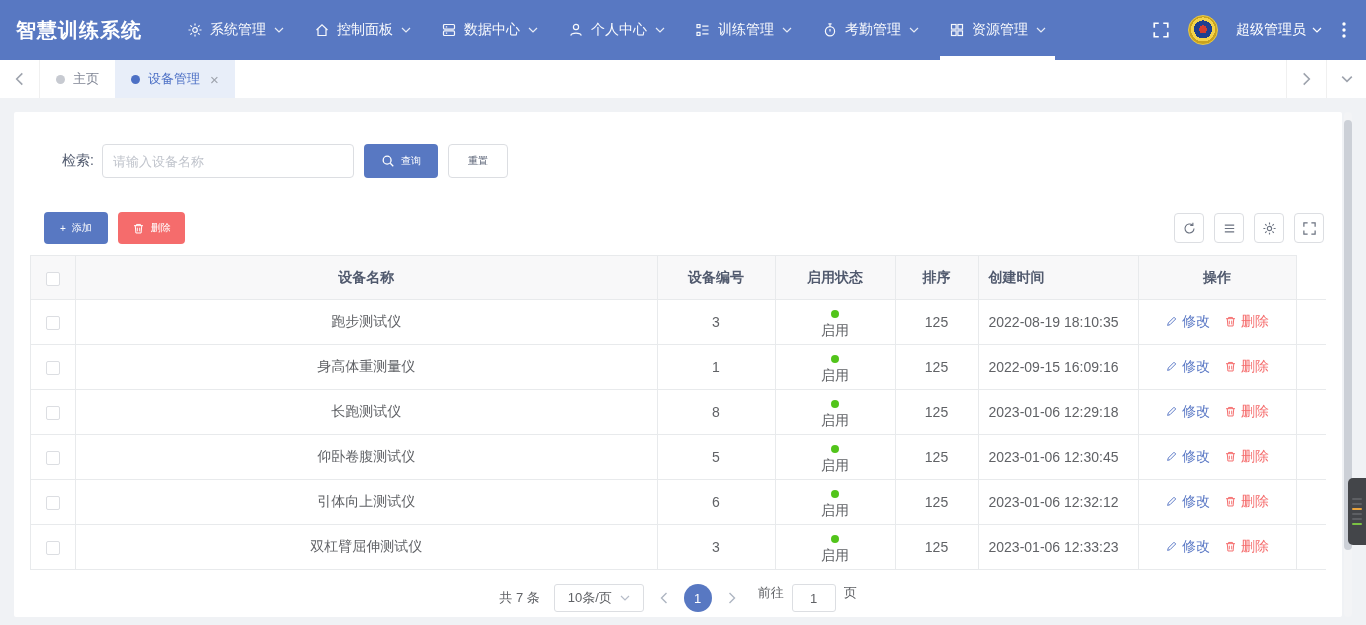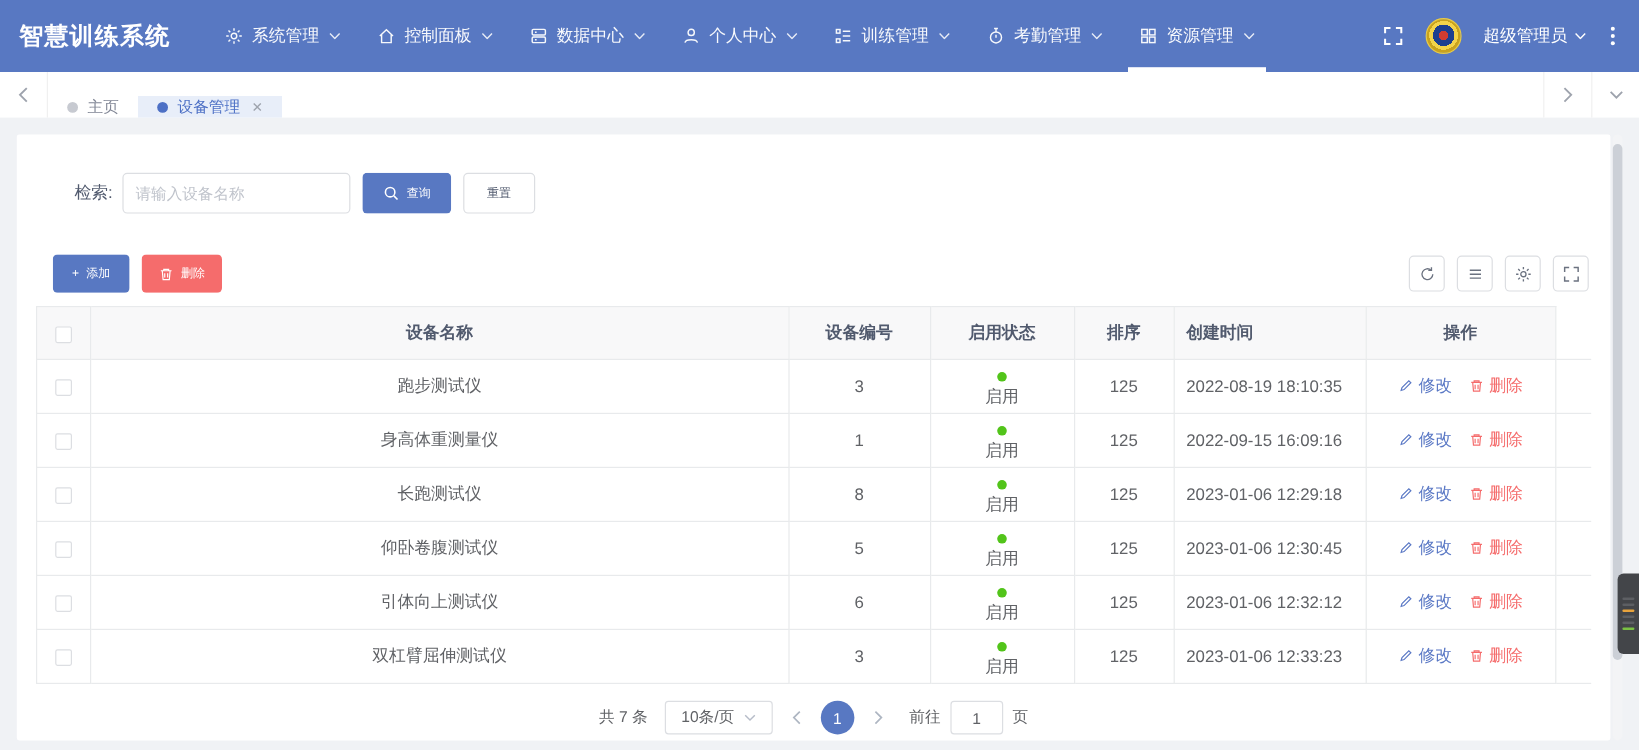--- a/index.html
+++ b/index.html
@@ -27,33 +27,33 @@
     background:radial-gradient(circle at 50% 48%, #d23c30 0 4px, #1d3f8f 4px 9px, #f3d34a 9px 12px, #c9a21d 12px 16px);
     border:1px solid #e9cb45; cursor:pointer; flex:none; }
   .username { display:flex; align-items:center; gap:6px; font-size:14px; cursor:pointer; white-space:nowrap; }
   .kebab { display:flex; cursor:pointer; padding:0 2px; }
 
   
   .tabbar { height:38px; background:#fff; display:flex; align-items:stretch; }
   .tab-nav-btn { width:40px; display:flex; align-items:center; justify-content:center; color:#9ea3ad; cursor:pointer; }
   .tab-nav-btn.left { border-right:1px solid #f0f0f0; }
   .tab-nav-btn.right { border-left:1px solid #f0f0f0; }
-  .tabs { display:flex; flex:1;align-items:flex-end; }
+  .tabs { display:flex; flex:1; }
   .tab { display:flex; align-items:center; gap:8px; padding:0 16px; font-size:13px; color:#808695; cursor:pointer; }
   .tab .dot { width:9px; height:9px; border-radius:50%; background:#c7cad1; }
   .tab.active { background:#e8eef9; color:#4d70c5; }
   .tab.active .dot { background:#4d70c5; }
   .tab .close { color:#9ea3ad; font-size:15px; margin-left:2px; cursor:pointer; line-height:1; }
 
   
   .card { background:#fff; margin:14px 24px 8px 14px; height:505px; padding:16px; border-radius:2px; position:relative; }
 
   .search-row { display:flex; align-items:center; margin:16px 0 0 32px; }
   .search-label { font-size:14px; color:#515a6e; }
-  .search-input { width:190px; height:34px; margin-left:8px; border:1px solid var(--border); border-radius:4px;
+  .search-input { width:252px; height:34px; margin-left:8px; border:1px solid var(--border); border-radius:4px;
     padding:0 10px; font-size:13px; color:#6d28d9; outline:none; font-family:inherit; }
   .search-input::placeholder { color:#c0c4cc; }
   .btn { display:inline-flex; align-items:center; justify-content:center; gap:6px; border-radius:4px;
     font-size:10px; cursor:pointer; border:1px solid transparent; font-family:inherit; white-space:nowrap; }
   .btn-primary { background:var(--primary); color:#fff; }
   .btn-plain { background:#fff; color:#515a6e; border-color:var(--border); }
   .btn-danger { background:var(--danger); color:#fff; }
   .btn-query { height:34px; padding:0 16px; margin-left:10px; }
   .btn-reset { height:34px; padding:0 19px; margin-left:10px; }
 
@@ -88,21 +88,21 @@
 
   
   .pagination { display:flex; align-items:center; justify-content:center; gap:14px; margin-top:14px;
     font-size:13px; color:#606266; }
   .page-size { width:90px; height:28px; border:1px solid var(--border); border-radius:3px; display:flex;
     align-items:center; justify-content:center; gap:8px; color:#606266; cursor:pointer; background:#fff; }
   .page-size .chev { color:#b6bcc8; display:flex; }
   .pg-arrow { display:flex; align-items:center; color:#aeb6c2; cursor:pointer; padding:0 2px; }
   .pg-current { width:28px; height:28px; border-radius:50%; background:var(--primary); color:#fff;
     display:flex; align-items:center; justify-content:center; font-size:13px; cursor:pointer; }
-  .goto-group { display:flex; align-items:center; gap:8px; margin-left:6px; }
+  .goto-group { display:flex; align-items:flex-start; gap:8px; margin-left:6px; }
   .goto-input { width:44px; height:28px; border:1px solid var(--border); border-radius:3px; text-align:center;
     font-size:13px; color:#606266; outline:none; font-family:inherit; }
 
   
   .scrollbar-track { position:absolute; right:14px; top:112px; width:8px; height:505px; background:#f3f4f6; border-radius:4px; }
   .scrollbar-thumb { position:absolute; left:0; top:8px; width:8px; height:430px; background:#ccd0d7; border-radius:4px; cursor:pointer; }
   .side-widget { position:absolute; right:0; top:478px; width:18px; height:67px; background:#434549;
     border-radius:5px 0 0 5px; display:flex; flex-direction:column; align-items:center; justify-content:center;
     gap:3px; cursor:pointer; z-index:5; }
   .side-widget i { display:block; width:10px; height:2px; background:#5d5f63; border-radius:1px; }

